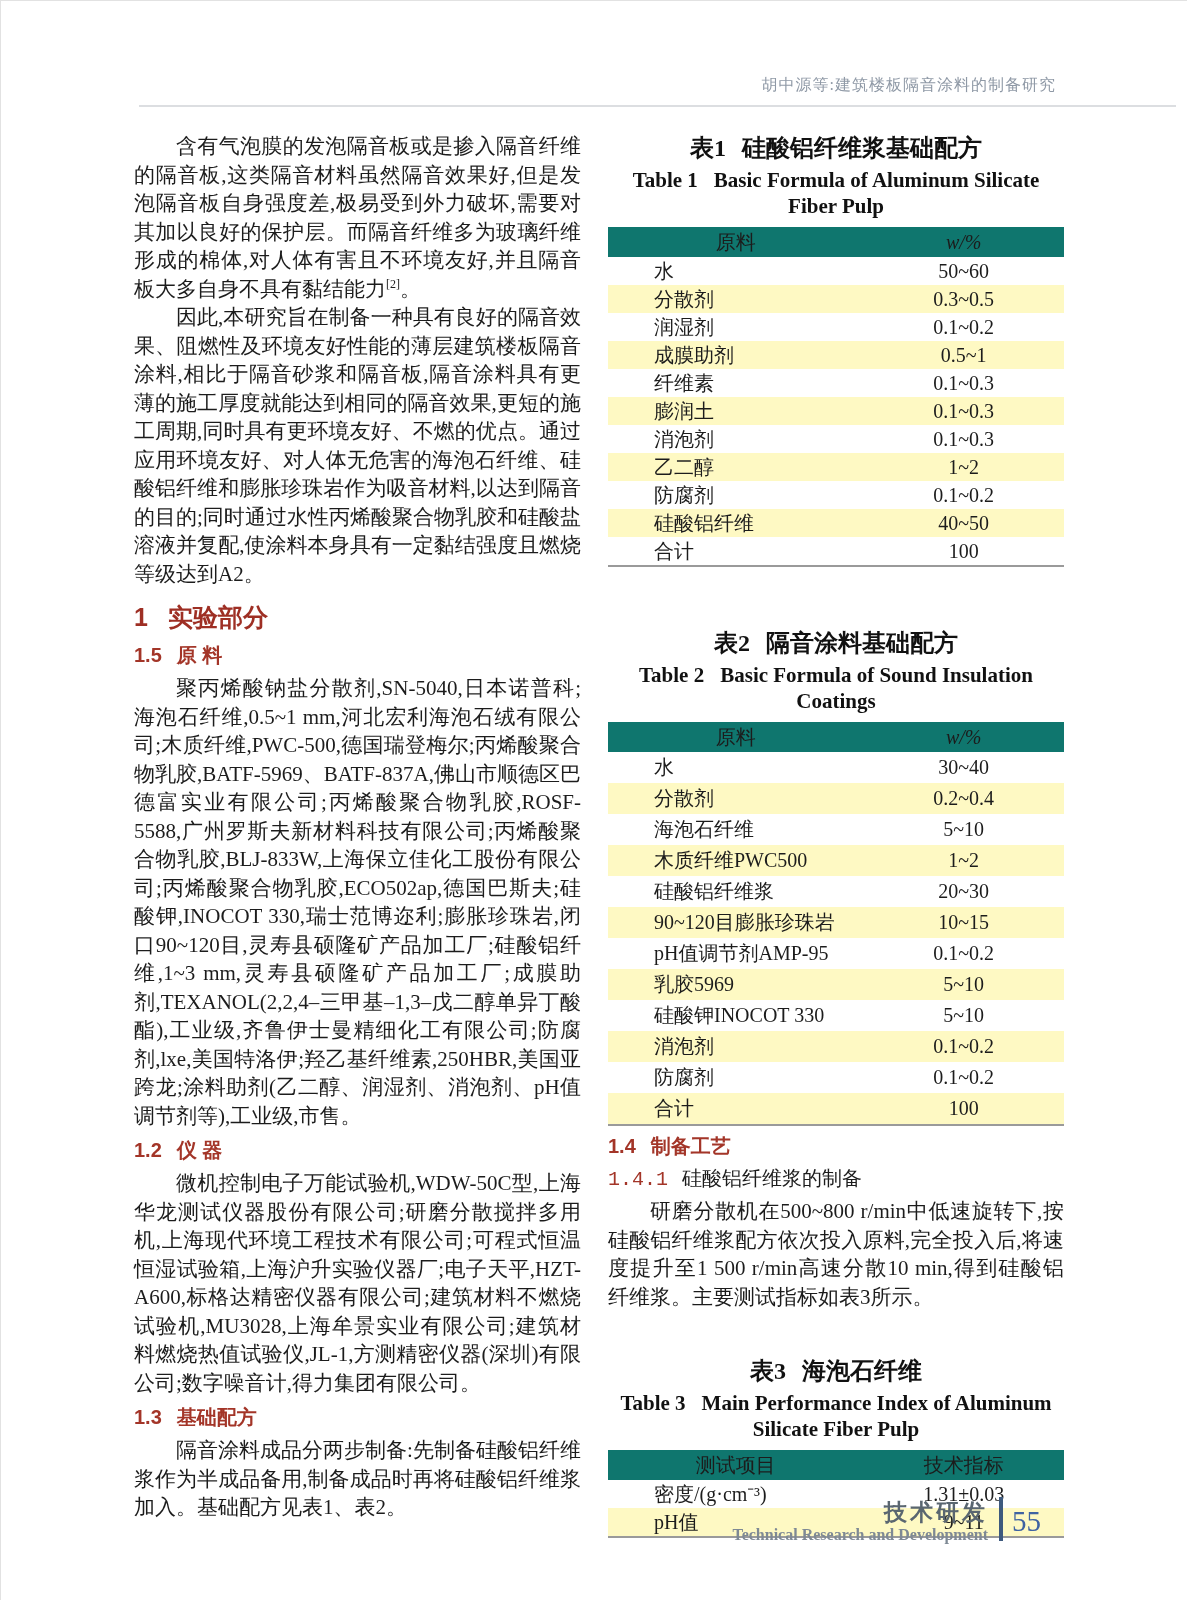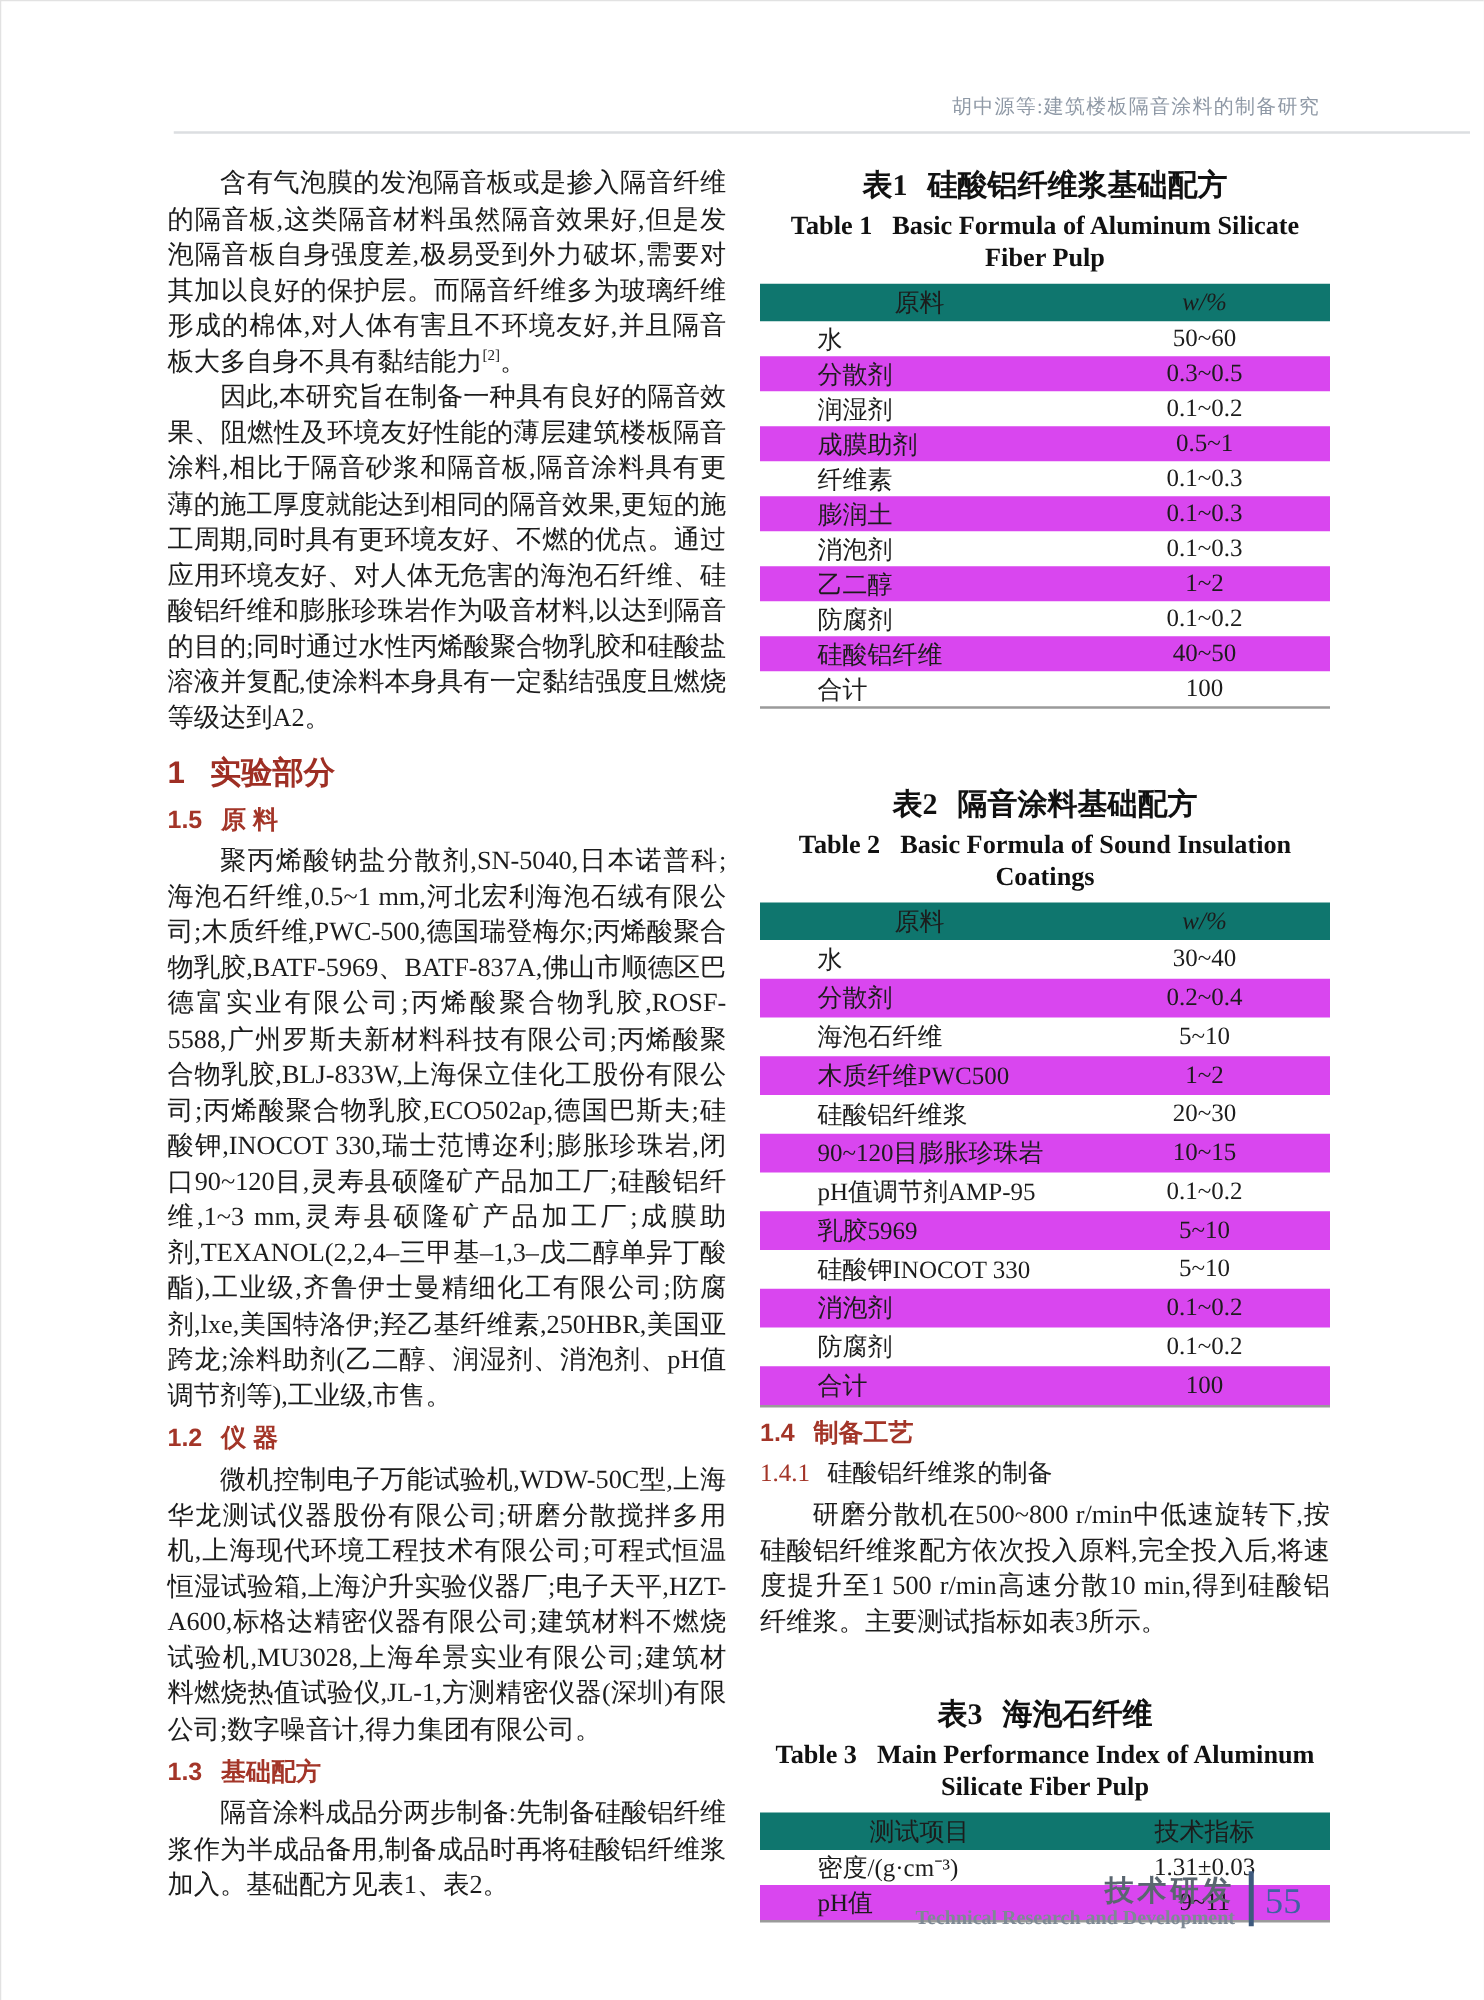--- a/index.html
+++ b/index.html
@@ -32,21 +32,21 @@
     font-family:"Liberation Sans", sans-serif; font-weight:bold;
     font-size:25px; color:#9e2f24;
   }
   h2.sec {
     display:flex; gap:15px; align-items:baseline; margin:7px 0 5px;
     font-family:"Liberation Sans", sans-serif; font-weight:bold;
     font-size:20px; color:#a33528;
   }
   h3.sec {
     display:flex; gap:14px; align-items:baseline; margin:5px 0 5px;
-    font-family:Liberation Serif, serif; font-weight:normal;
+    font-family:Liberation Mono, monospace; font-weight:normal;
     font-size:20px; color:#1c1c1c;
   }
   h3.sec .no { color:#a33528; }
 
   
   .table-block { width:100%; }
   .tbl-title-cn {
     text-align:center; font-family:Liberation Serif, serif;
     font-weight:bold; font-size:24px; color:#111;
   }
@@ -57,21 +57,21 @@
   }
   .tbl-title-en .lbl { margin-right:16px; }
   .tbl { width:100%; margin-top:8px; border-bottom:2px solid #9a9a9a; }
   .row { display:flex; align-items:center; height:28px; font-size:20px; }
   .t2 .row { height:31px; }
   .row .c1 { width:56%; padding-left:46px; box-sizing:border-box; }
   .row .c2 { width:44%; text-align:center; font-family:"Liberation Serif", serif; }
   .row.head { background:#0f766e; height:30px; }
   .row.head .c1 { text-align:center; padding-left:0; font-family:"Liberation Sans", sans-serif; }
   .row.head .c2.w { font-style:italic; }
-  .row.alt { background:#d946ef; }
+  .row.alt { background:#fef9c3; }
 
   .gap-t2 { margin-top:60px; }
   .gap-14 { margin-top:54px; }
   .gap-t3 { margin-top:44px; }
 
   
   .footer { position:absolute; top:1496px; right:147px; display:flex; align-items:flex-start; }
   .f-left { text-align:right; padding-top:2px; }
   .f-cn {
     font-family:"Liberation Sans", sans-serif; font-weight:bold;

